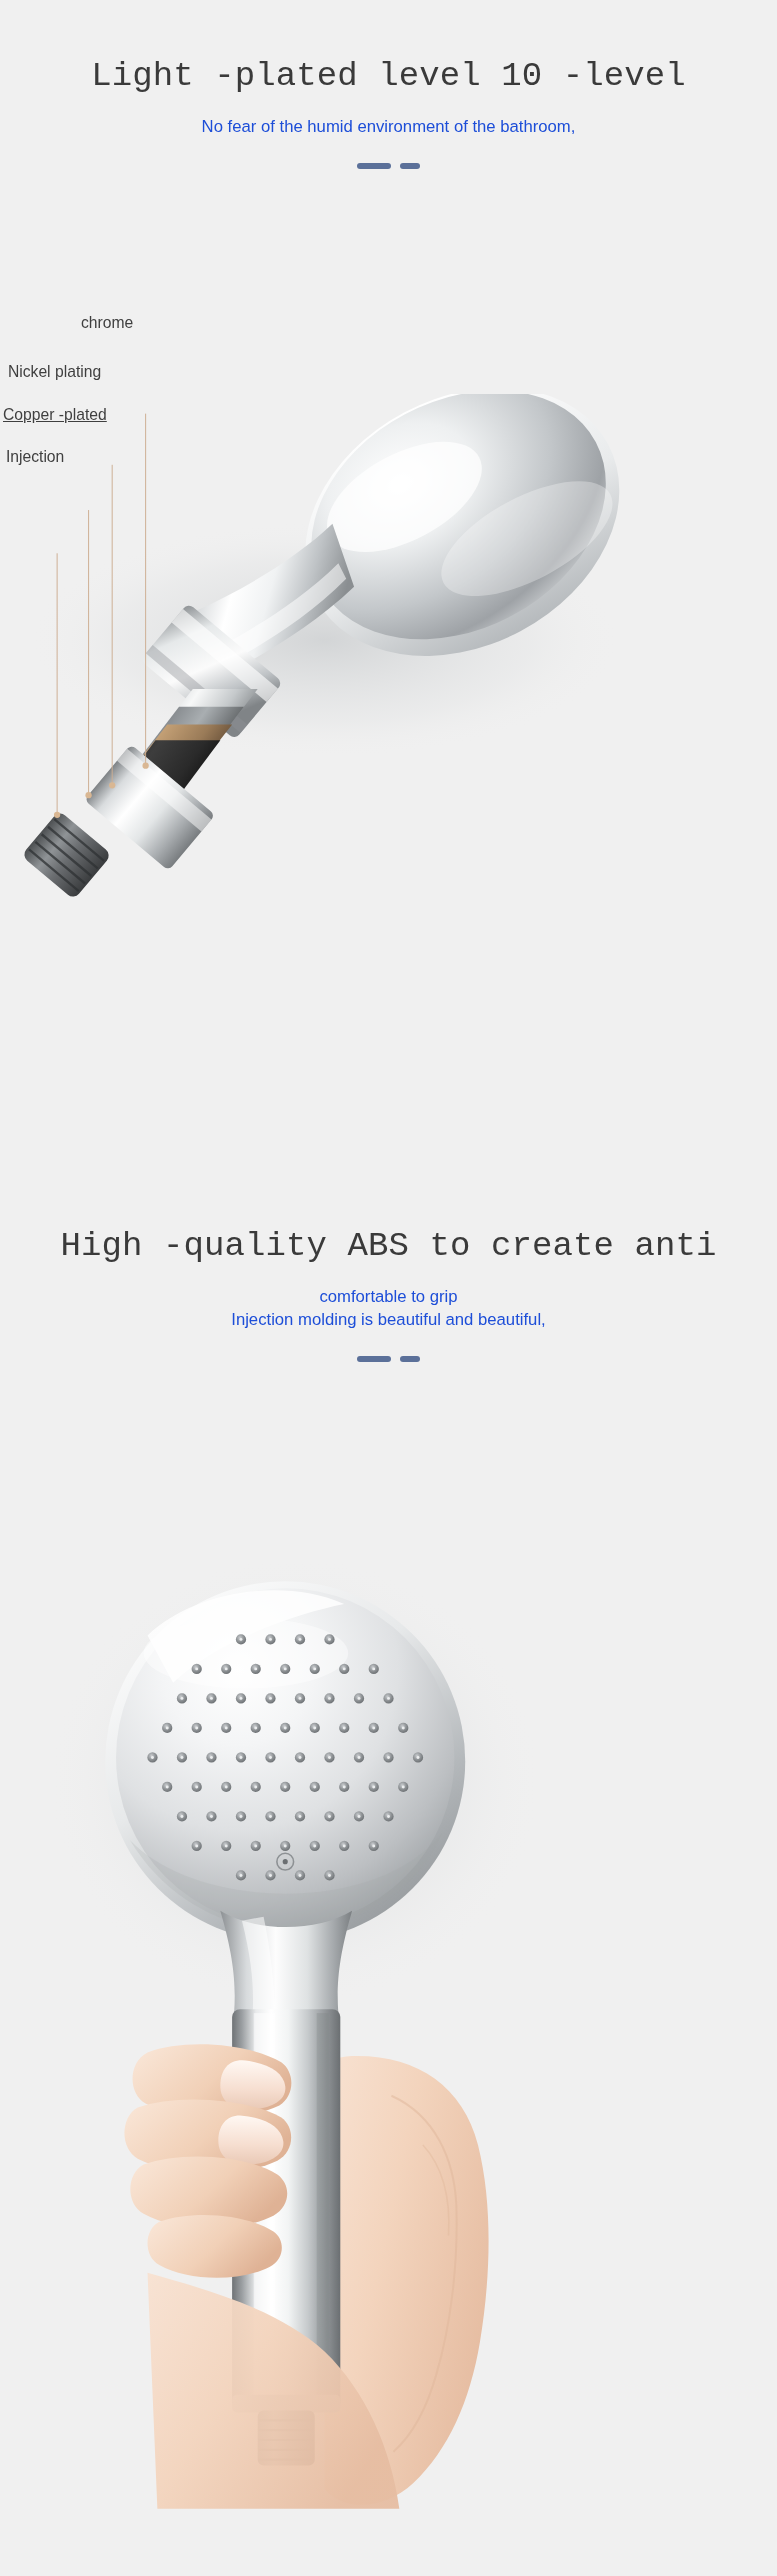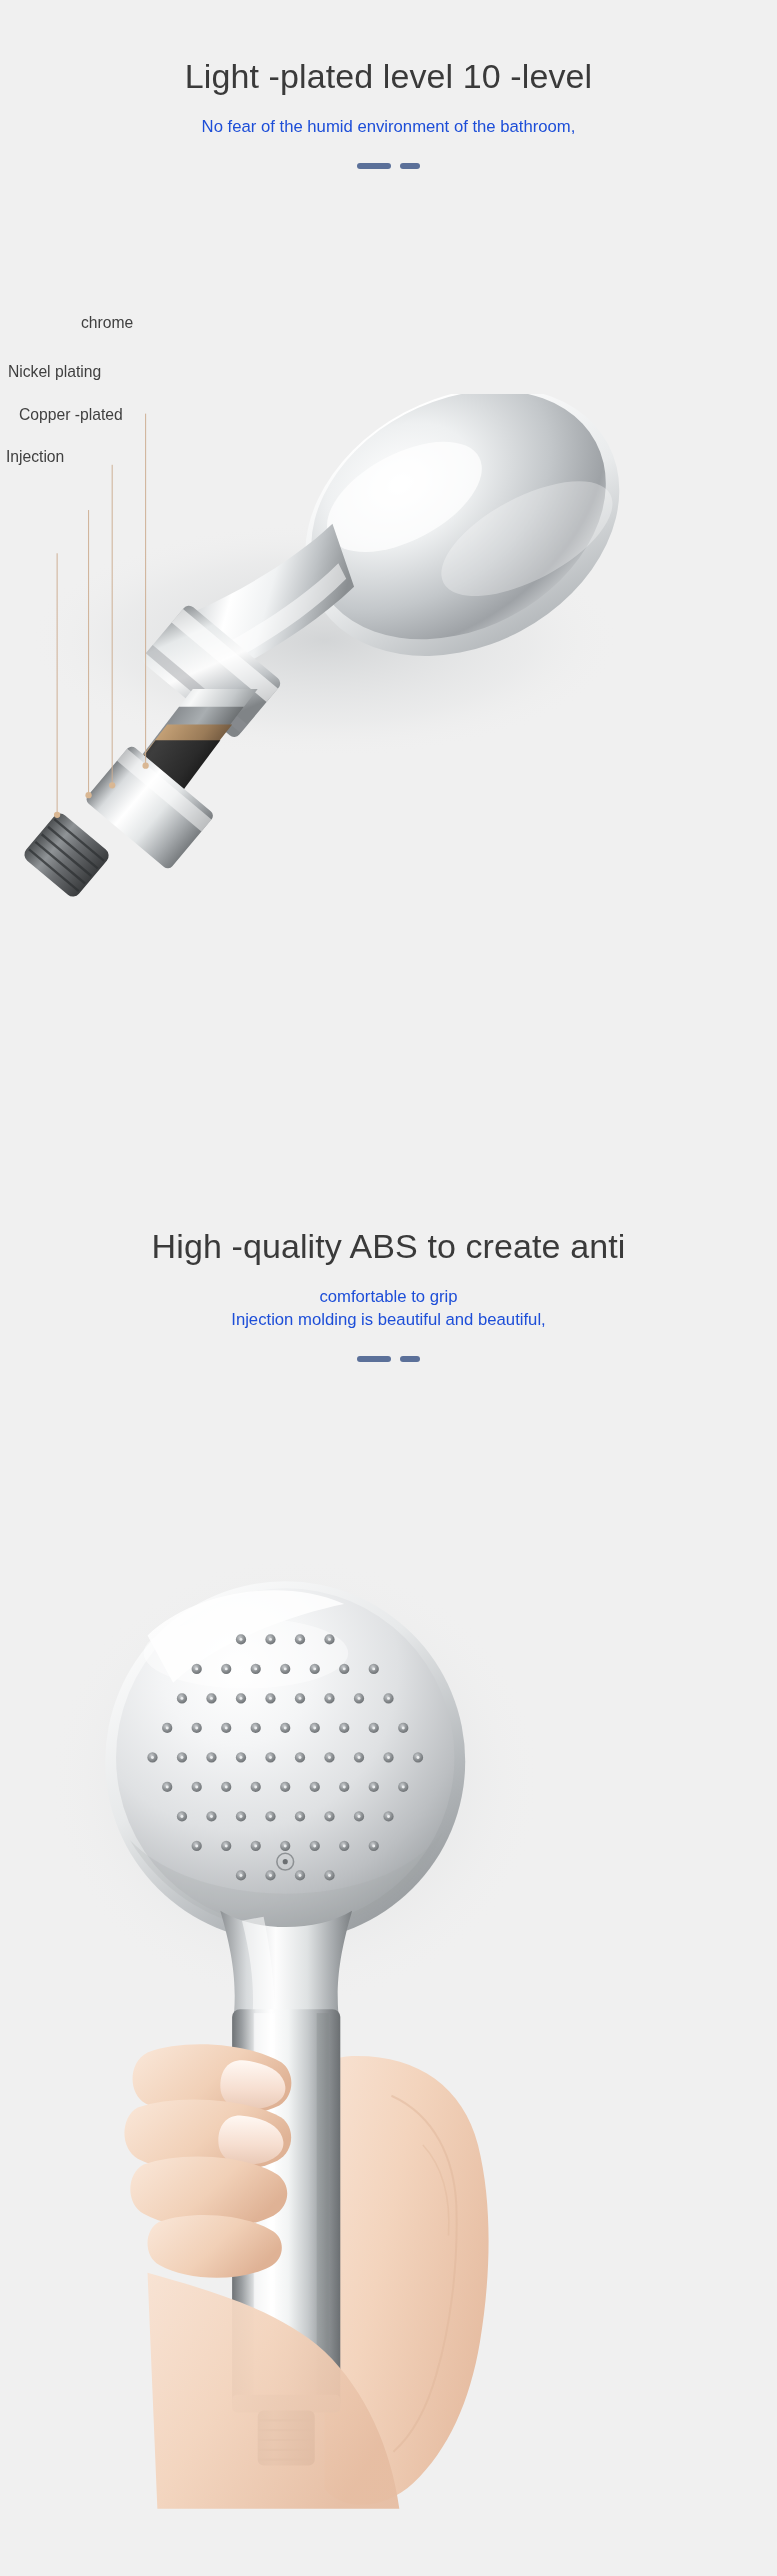--- a/index.html
+++ b/index.html
@@ -14,20 +14,21 @@
     background:#f0f0f0;
   }
 
   
   .sec-head { width:100%; text-align:center; }
   .sec-title {
     font-size:34px; line-height:1.28;
     color:#3a3a3a; font-weight:400;
     letter-spacing:0.1px;
     padding:0 39px;
+    font-family:Liberation Mono, monospace;
   }
   .sec-sub {
     font-size:16.7px; line-height:1.38;
     color:#1d4ed8; font-weight:400;
     padding:0 69px; margin-top:16.7px;
   }
   .divider {
     display:flex; justify-content:center; align-items:center;
     gap:8.9px; margin-top:24.6px;
   }
@@ -220,21 +221,21 @@
         <g fill="#d9b793">
           <circle cx="148" cy="378" r="3.2"></circle>
           <circle cx="114" cy="398" r="3.2"></circle>
           <circle cx="90" cy="408" r="3.2"></circle>
           <circle cx="58" cy="428" r="3.2"></circle>
         </g>
       </svg>
 
       <div class="callout" style="left:81px;  top:-108px;">chrome</div>
       <div class="callout" style="left:7.9px;   top:-59px;">Nickel plating</div>
-      <div class="callout" style="left:19px;   top:-15.7px;">Copper -plated</div>
+      <div class="callout" style="left:3px;   top:-15.7px;text-decoration:underline;">Copper -plated</div>
       <div class="callout" style="left:5.9px;   top:25.6px;">Injection</div>
     </div>
   </div>
 
   <div id="section-two">
 
     <div class="sec-head">
       <div class="sec-title">
         <div>High -quality ABS to create anti</div>
       </div>

